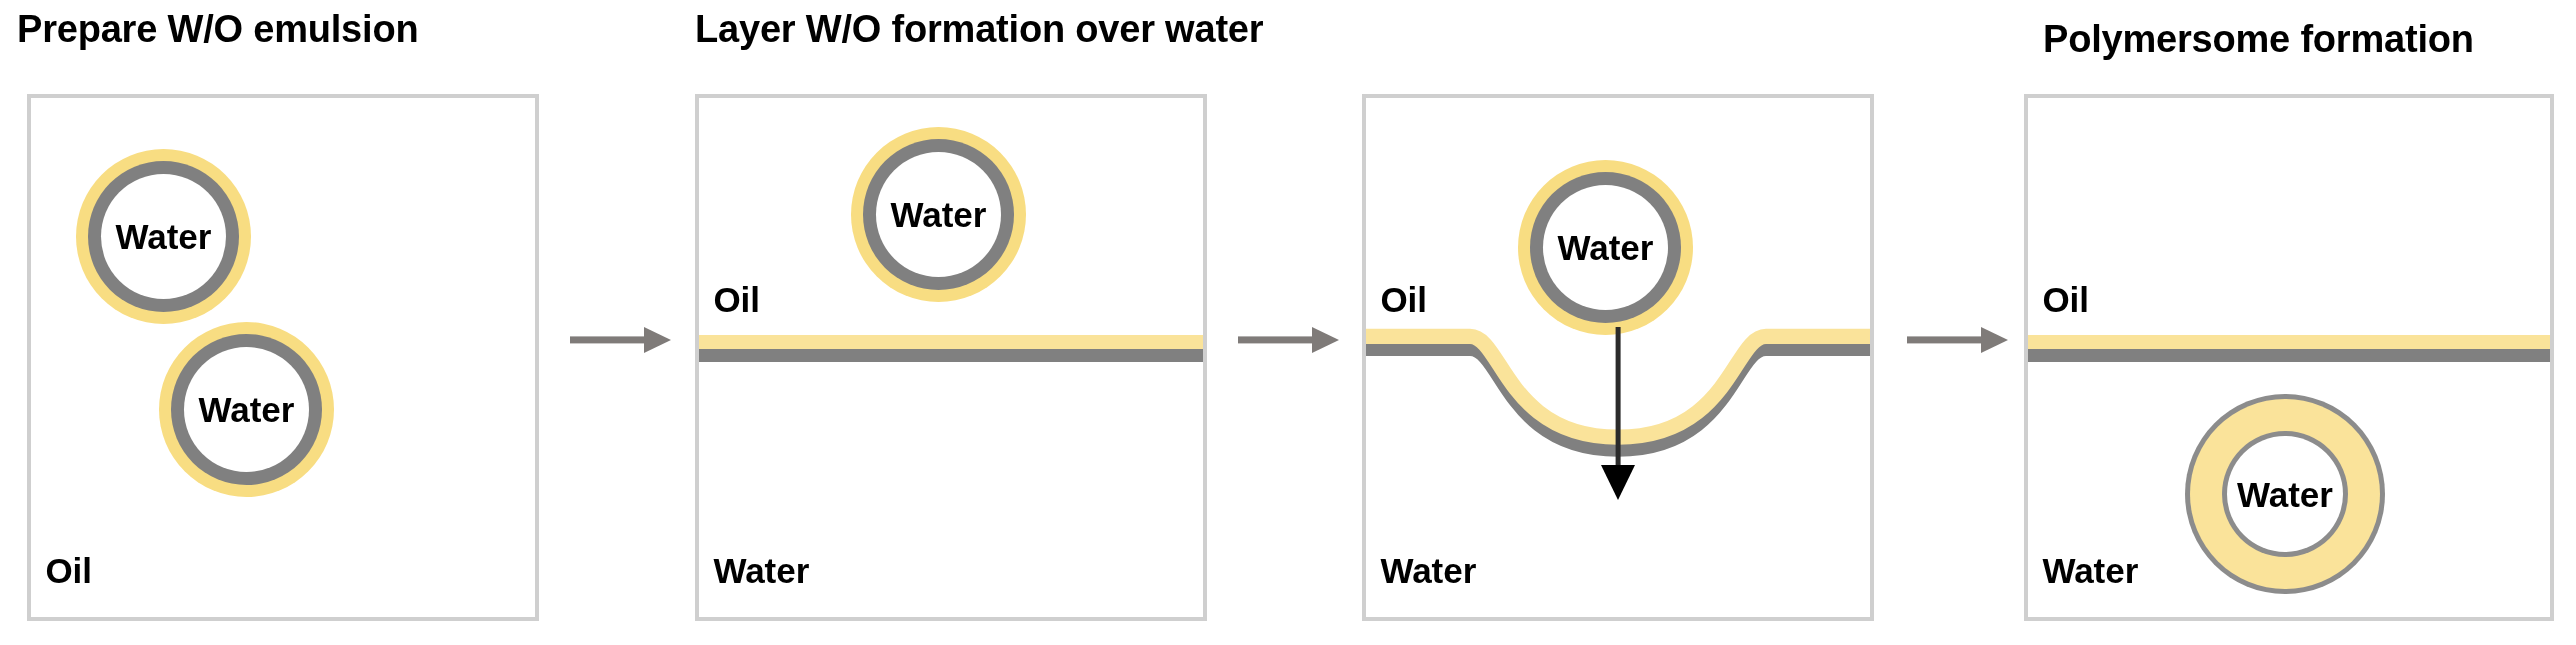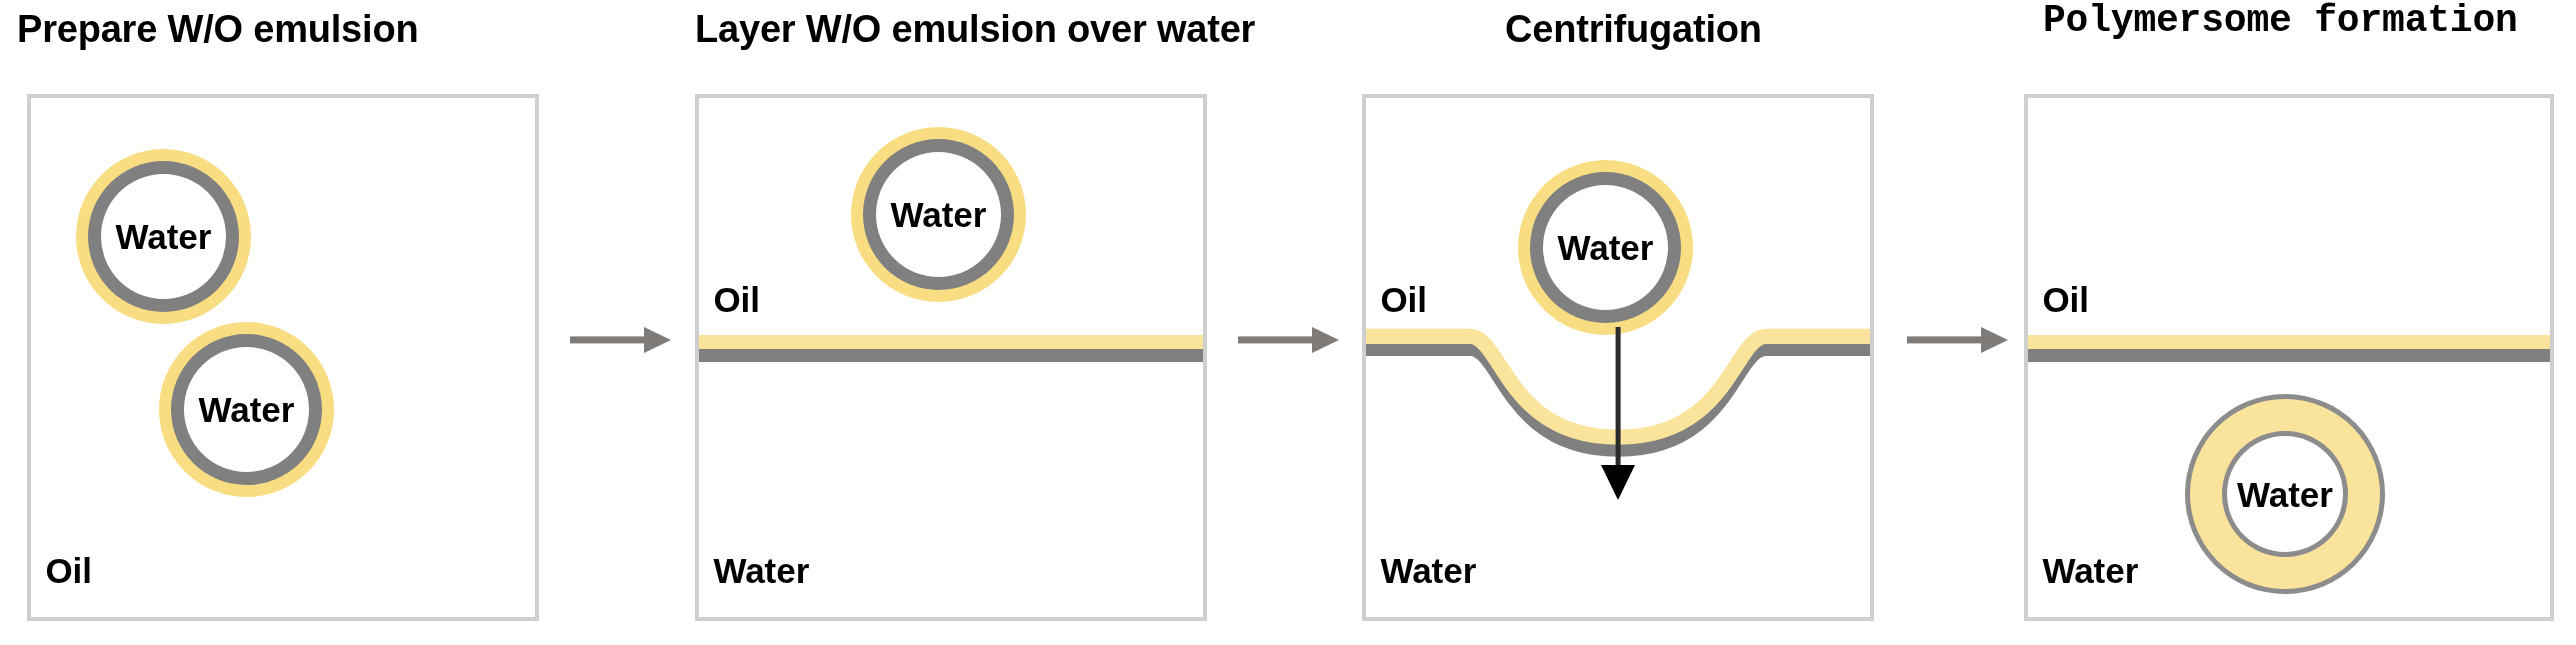--- a/index.html
+++ b/index.html
@@ -125,21 +125,21 @@
 
       <div class="phase-label" style="left:14.4px; bottom:29px;">Oil</div>
     </div>
   </div>
 
   <div class="connector" style="left:570px; top:324px; width:101px;">
     <div class="shaft" style="width:77px;"></div>
     <div class="head" style="left:74px;"></div>
   </div>
 
-  <div class="panel-title" style="left:695px; top:9.6px;">Layer W/O emulsion over water</div>
+  <div class="panel-title" style="left:695px; top:9.6px;">Layer W/O formation over water</div>
 
   <div class="panel" style="left:695px; top:94px; width:512px; height:527px;">
     <div class="inner">
 
       <div class="interface-yellow" style="left:0; right:0; top:237px; height:14.4px;"></div>
       <div class="interface-grey" style="left:0; right:0; top:251px; height:13px;"></div>
 
       <div class="droplet" style="left:152px; top:29px; width:175px; height:175px;">
         <div class="halo"></div>
         <div class="ring" style="left:12px; top:12px; right:12px; bottom:12px;"></div>
@@ -151,21 +151,20 @@
       <div class="phase-label" style="left:14.4px; top:184px;">Oil</div>
       <div class="phase-label" style="left:14.4px; bottom:29px;">Water</div>
     </div>
   </div>
 
   <div class="connector" style="left:1238px; top:324px; width:101px;">
     <div class="shaft" style="width:77px;"></div>
     <div class="head" style="left:74px;"></div>
   </div>
 
-  <div class="panel-title" style="left:1505px; top:9.6px;">Centrifugation</div>
 
   <div class="panel" style="left:1362px; top:94px; width:512px; height:527px;">
     <div class="inner">
 
       <svg class="dimple" width="504" height="208" viewBox="0 0 630 260" style="left:0; top:184px;">
 
         <path d="M -10 84 L 130 84 C 170 84 176 210 315 210 C 454 210 460 84 500 84 L 640 84" fill="none" stroke="#808080" stroke-width="17" stroke-linecap="butt"></path>
 
         <path d="M -10 68 L 130 68 C 170 68 176 194 315 194 C 454 194 460 68 500 68 L 640 68" fill="none" stroke="#fae39a" stroke-width="19" stroke-linecap="butt"></path>
       </svg>
@@ -186,21 +185,21 @@
       <div class="phase-label" style="left:14.4px; top:184px;">Oil</div>
       <div class="phase-label" style="left:14.4px; bottom:29px;">Water</div>
     </div>
   </div>
 
   <div class="connector" style="left:1907px; top:324px; width:101px;">
     <div class="shaft" style="width:77px;"></div>
     <div class="head" style="left:74px;"></div>
   </div>
 
-  <div class="panel-title" style="left:2043px; top:2px;font-family:Liberation Mono, monospace;">Polymersome formation</div>
+  <div class="panel-title" style="left:2043px; top:20px;">Polymersome formation</div>
 
   <div class="panel" style="left:2024px; top:94px; width:530px; height:527px;">
     <div class="inner">
 
       <div class="interface-yellow" style="left:0; right:0; top:237px; height:14.4px;"></div>
       <div class="interface-grey" style="left:0; right:0; top:251px; height:13px;"></div>
 
       <div class="polymersome" style="left:157px; top:296px; width:200px; height:200px;">
         <div class="outer-line"></div>
         <div class="yellow" style="left:4.8px; top:4.8px; right:4.8px; bottom:4.8px;"></div>

